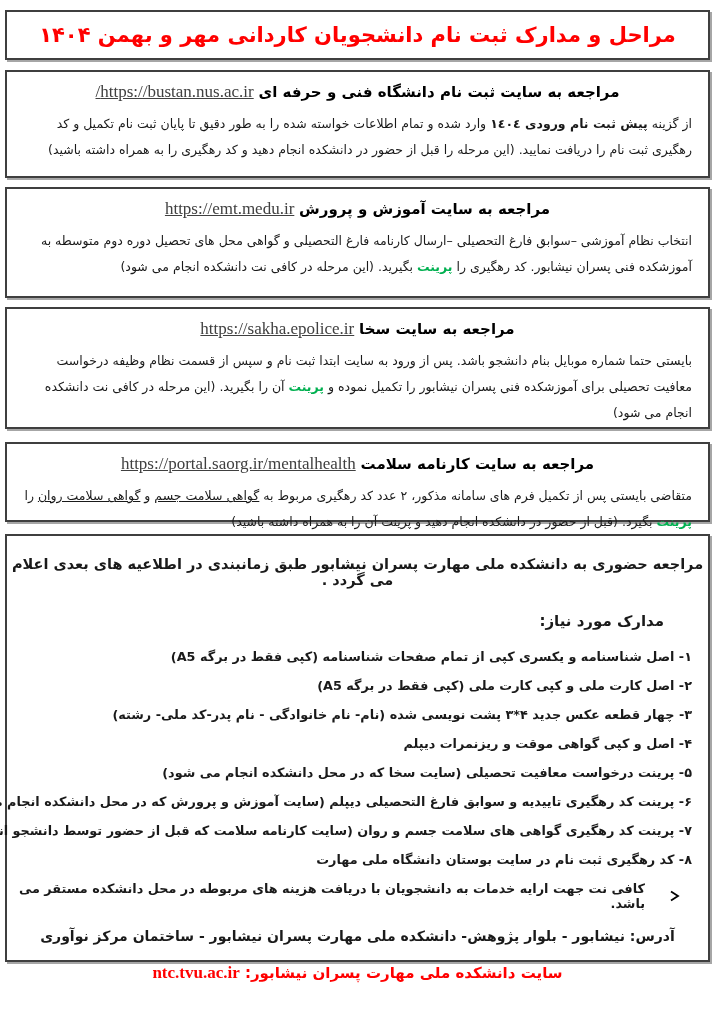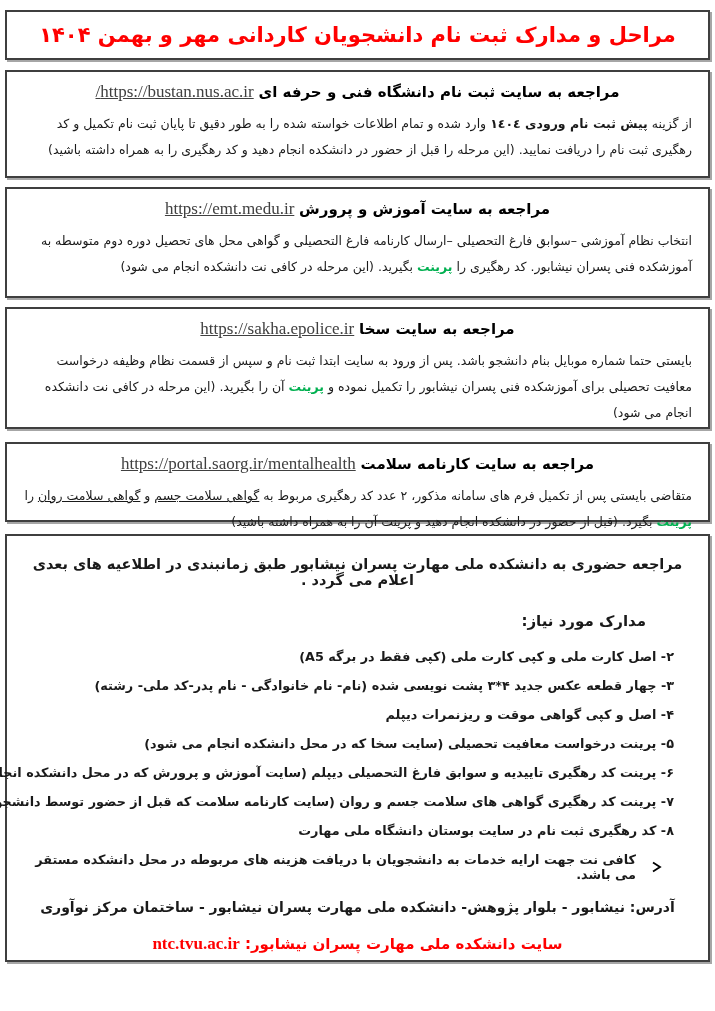--- a/index.html
+++ b/index.html
@@ -39,26 +39,26 @@
   .bold-fa { font-weight:bold; }
   .green { color:#00b050; font-weight:bold; }
   .uline { text-decoration:underline; }
 
   #box1 { height:108px; }
   #box2 { height:122px; margin-bottom:13px; }
   #box3 { height:111px; }
   #box4 { height:80px; margin-bottom:12px; }
 
   
-  .final-box { height:428px; padding:6px 22px; }
+  .final-box { height:428px; padding:6px 4px; }
   .final-header { direction:rtl; text-align:center; font-weight:bold; font-size:14.5px; margin-top:14px; }
   .docs-label { direction:rtl; text-align:right; font-weight:bold; font-size:15px; margin-top:24px; padding-right:40px; }
   .req-list { margin-top:12px; padding-right:6px; }
   .req-item { direction:rtl; text-align:right; font-weight:bold; font-size:12.8px; line-height:29px; padding-right:6px; white-space:nowrap; }
-  .note-row { direction:rtl; text-align:right; font-weight:bold; font-size:12.8px; margin-top:7px; padding-right:24px; display:flex; flex-direction:row; align-items:center; gap:15px; }
+  .note-row { direction:rtl; text-align:right; font-weight:bold; font-size:12.8px; margin-top:7px; padding-right:24px; display:flex; flex-direction:row; align-items:center; gap:24px; }
   .note-row svg { flex:0 0 auto; }
   .address { direction:rtl; text-align:center; font-weight:bold; font-size:14px; margin-top:17px; }
   .site-line { direction:rtl; text-align:center; font-weight:bold; font-size:15px; margin-top:19px; color:#ff0000; }
   .site-line .site-url { font-family:"Liberation Serif", serif; font-size:17px; font-weight:bold; color:#ff0000; }
 </style>
 </head>
 <body>
 
 <div class="page">
 
@@ -104,20 +104,21 @@
     <div class="step-body">
       <span>متقاضی بایستی پس از تکمیل فرم های سامانه مذکور، ۲ عدد کد رهگیری مربوط به </span><span class="uline">گواهی سلامت جسم</span><span> و </span><span class="uline">گواهی سلامت روان</span><span> را </span><span class="green">پرینت</span><span> بگیرد. (قبل از حضور در دانشکده انجام دهید و پرینت آن را به همراه داشته باشید)</span>
     </div>
   </div>
 
   <div class="box final-box">
     <div class="final-header">مراجعه حضوری به دانشکده ملی مهارت پسران نیشابور طبق زمانبندی در اطلاعیه های بعدی  اعلام می گردد .</div>
     <div class="docs-label">مدارک مورد نیاز:</div>
 
     <div class="req-list">
+      <div class="req-item">۱- اصل شناسنامه و یکسری کپی از تمام صفحات شناسنامه (کپی فقط در برگه A5)</div>
       <div class="req-item">۲- اصل کارت ملی و کپی کارت ملی (کپی فقط در برگه A5)</div>
       <div class="req-item">۳- چهار قطعه عکس جدید  ۴*۳  پشت نویسی شده (نام- نام خانوادگی - نام پدر-کد ملی- رشته)</div>
       <div class="req-item">۴- اصل و کپی گواهی موقت و ریزنمرات دیپلم</div>
       <div class="req-item">۵- پرینت درخواست معافیت تحصیلی (سایت سخا که در محل دانشکده انجام می شود)</div>
       <div class="req-item">۶- پرینت کد رهگیری تاییدیه و سوابق فارغ التحصیلی  دیپلم (سایت آموزش و پرورش که در محل دانشکده انجام می شود)</div>
       <div class="req-item">۷- پرینت کد رهگیری گواهی های سلامت جسم و  روان (سایت کارنامه سلامت که قبل از حضور توسط دانشجو انجام می گیرد)</div>
       <div class="req-item">۸- کد رهگیری ثبت نام در سایت بوستان  دانشگاه ملی مهارت</div>
     </div>
 
     <div class="note-row">

